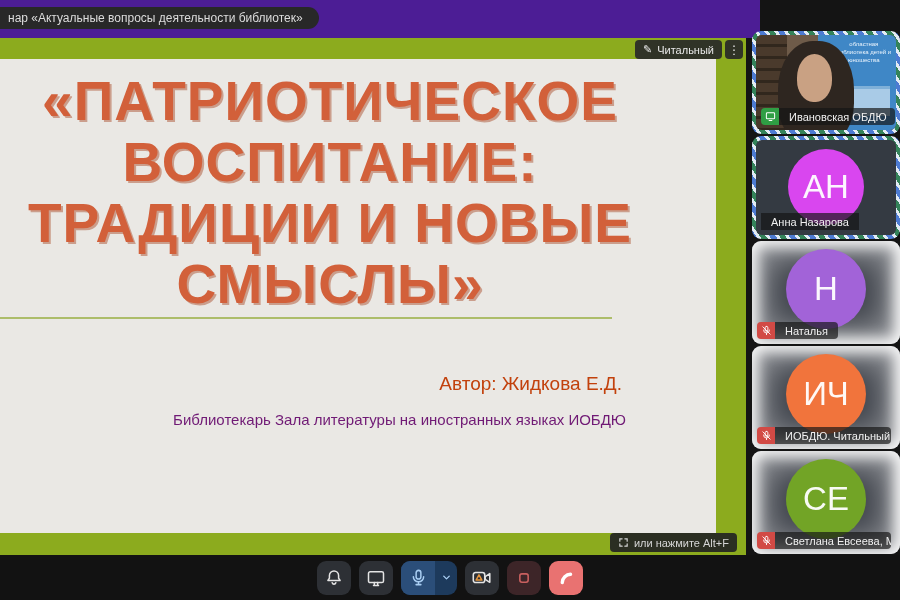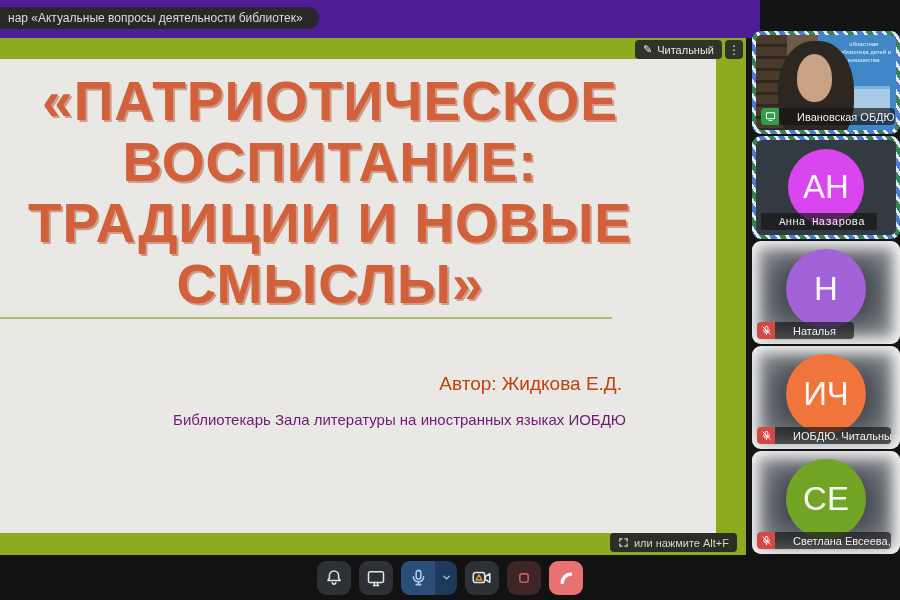--- a/index.html
+++ b/index.html
@@ -55,24 +55,24 @@
     width:80px; height:80px; border-radius:50%;
     display:flex; align-items:center; justify-content:center;
     font-size:33px; color:rgba(255,255,255,.95);
   }
   .tile.garland .avatar { width:76px; height:76px; top:9px; }
   .name-tag { position:absolute; left:5px; bottom:5px; display:flex; align-items:stretch; height:17px; font-size:11px; color:#f0f0f0; z-index:5; }
   .name-tag .chip { width:18px; display:flex; align-items:center; justify-content:center; border-radius:4px 0 0 4px; }
   .chip.red { background:#d24a45; }
   .chip.green { background:#2f9e44; }
   .name-tag .txt {
-    background:rgba(20,20,20,.68); padding:0 18px; display:flex; align-items:center;
+    background:rgba(20,20,20,.68); padding:0 10px; display:flex; align-items:center;
     border-radius:0 4px 4px 0; max-width:116px; white-space:nowrap; overflow:hidden;text-align:right;
   }
-  .name-tag.no-chip .txt { border-radius:0;font-family:Liberation Mono, monospace; }
+  .name-tag.no-chip .txt { border-radius:0; }
   
   .scene { position:absolute; inset:0; background:#6e5b49; }
   .scene .shelf { position:absolute; left:0; top:0; width:22%; height:100%;
     background:repeating-linear-gradient(#4a3a2c 0 9px,#31271d 9px 12px); }
   .scene .banner { position:absolute; right:0; top:0; width:56%; height:100%; background:#3f87c6;
     color:#eaf4fd; font-size:6px; line-height:8px; text-align:center; padding:5px 4px 0 18px; }
   .scene .building { position:absolute; right:6px; bottom:14px; width:48px; height:30px; background:#a9cbe7;
     border-top:3px solid #7fb0d8; }
   .scene .hair { position:absolute; left:16%; top:6%; width:54%; height:110%; background:#2e2620; border-radius:46% 46% 40% 40%; }
   .scene .face { position:absolute; left:29%; top:20%; width:25%; height:50%; background:#c9a183; border-radius:50% 50% 46% 46%; }

